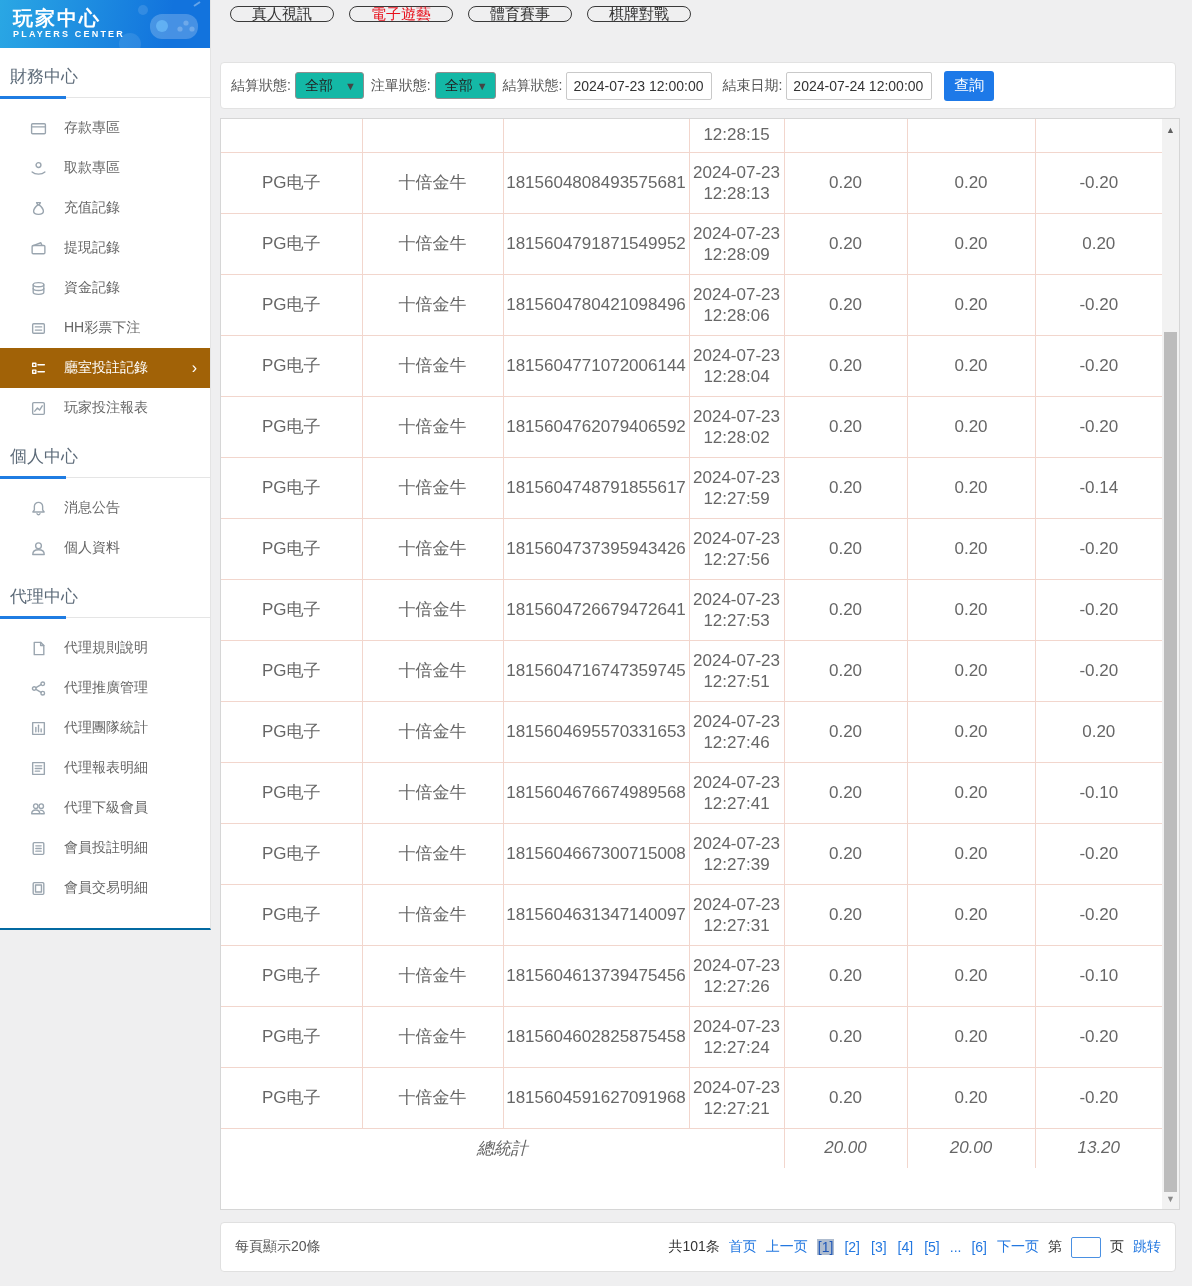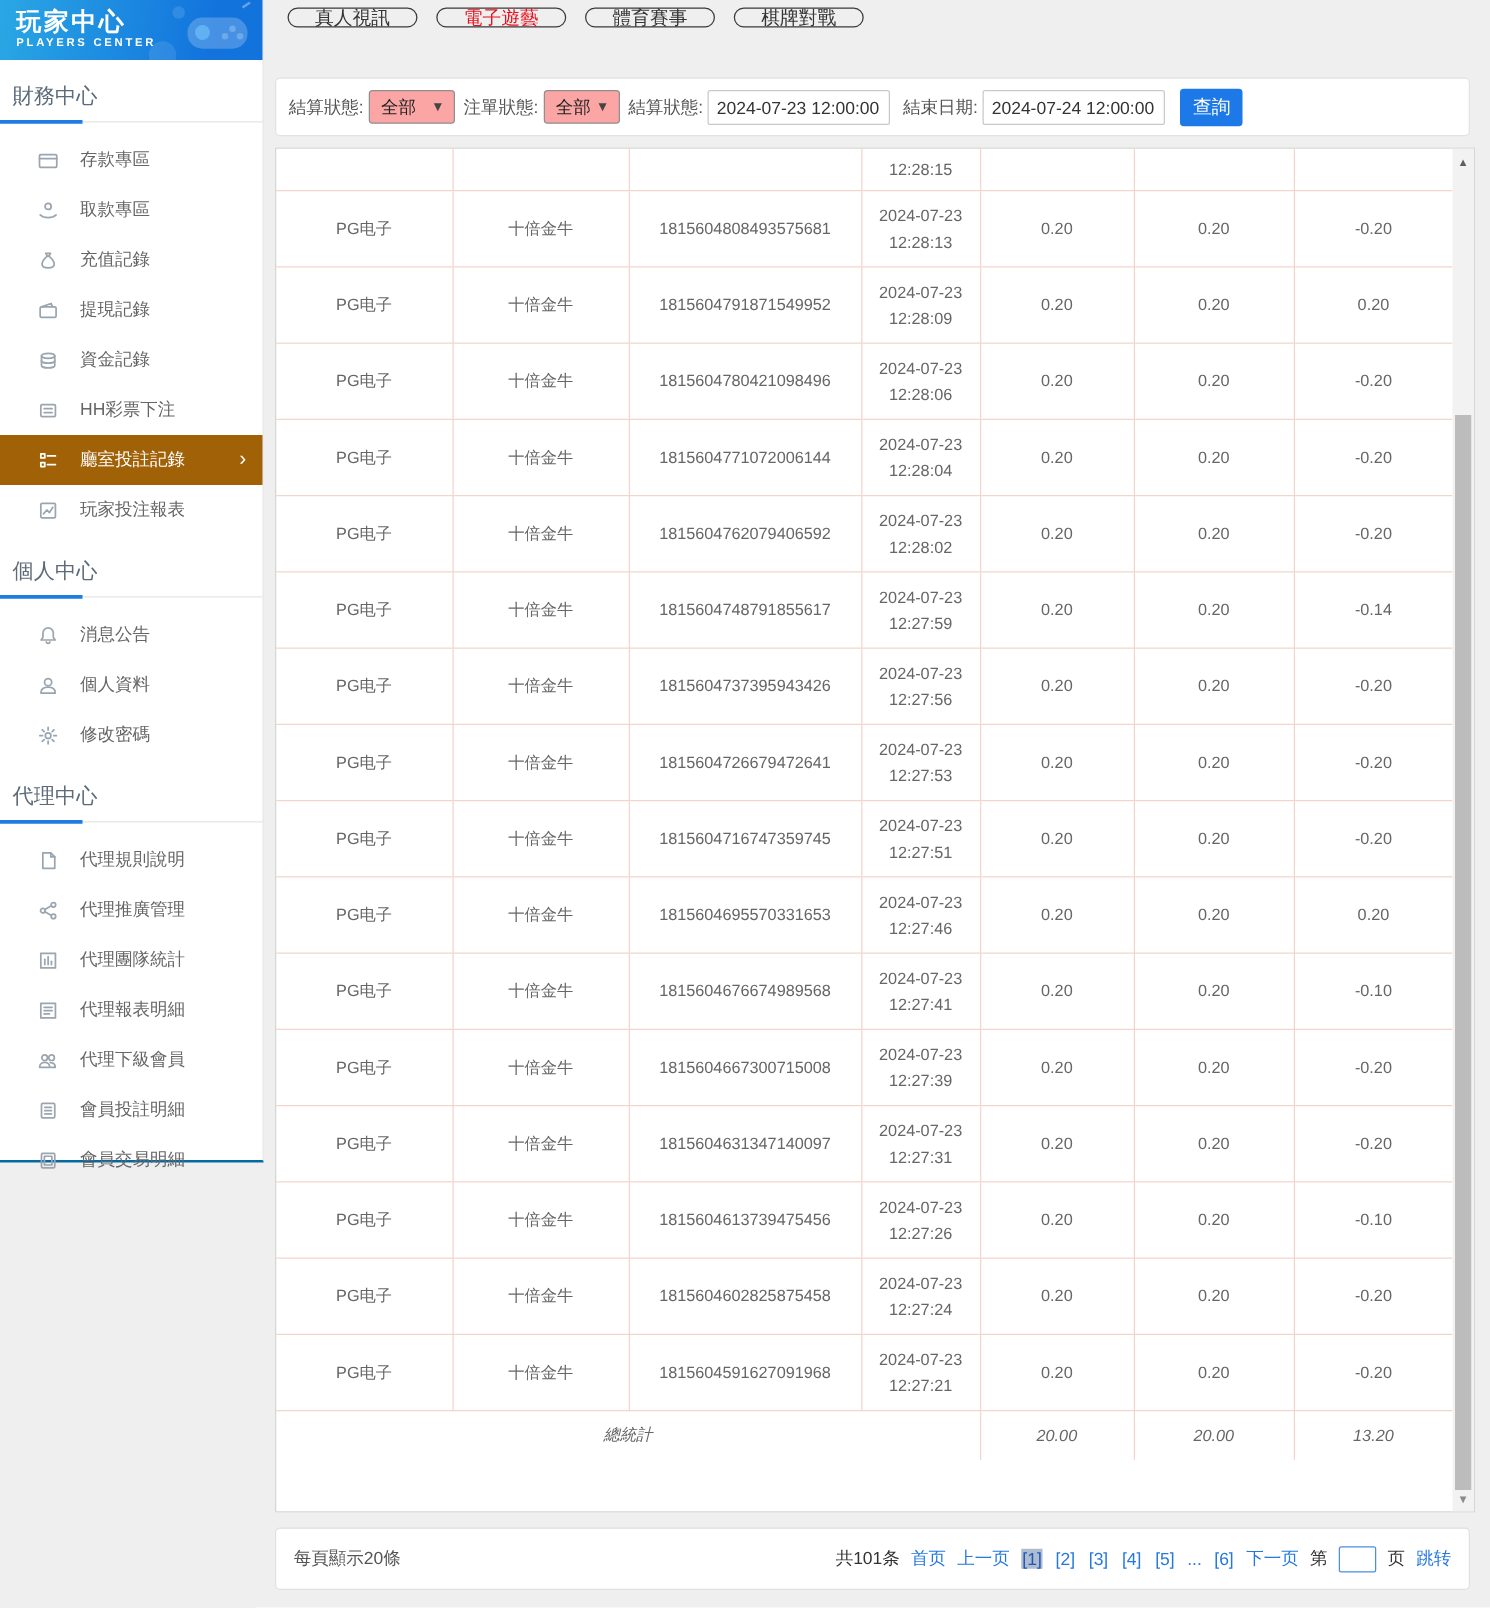--- a/index.html
+++ b/index.html
@@ -46,40 +46,40 @@
   }
   .tab-pill.active { color:#e8101c; }
   
   .filter-panel {
     position:absolute; left:220px; top:62px; width:956px; height:47px;
     background:#fff; border:1px solid #e2e2e2; border-radius:4px;
     display:flex; align-items:center; padding-left:10px; font-size:14px; color:#555;
   }
   .flabel { margin-right:4px; white-space:nowrap; }
   .fselect {
-    border:1px solid #8f8f8f; border-radius:3px; height:27px; background:#fca5a5;
+    border:1px solid #8f8f8f; border-radius:3px; height:27px; background:#14b8a6;
     display:inline-flex; align-items:center; padding:0 7px 0 9px; color:#222;
     margin-right:7px; cursor:pointer;
   }
   .fselect .caret { margin-left:12px; font-size:11px; color:#444; }
   .fselect.small .caret { margin-left:4px; }
   .dinput {
     border:1px solid #c9c9c9; border-radius:2px; height:28px; width:146px;
     padding:0 6px; font-size:14px; color:#333; font-family:inherit; margin-right:10px;
   }
   .search-btn {
     width:50px; height:30px; background:#1d79e8; color:#fff; border:none; border-radius:3px;
     font-size:15px; cursor:pointer; font-family:inherit; margin-left:2px;
   }
   
   .table-panel {
     position:absolute; left:220px; top:118px; width:960px; height:1092px;
     background:#fff; border:1px solid #d6d6d6;
   }
-  table.grid { border-collapse:collapse; table-layout:fixed; width:941px; font-size:13px; color:#666; }
+  table.grid { border-collapse:collapse; table-layout:fixed; width:941px; font-size:17px; color:#666; }
   table.grid td { border:1px solid #f2d6cd; text-align:center; padding:0; overflow:hidden; }
   table.grid tr > td:first-child { border-left:none; }
   table.grid tr > td:last-child { border-right:none; }
   table.grid tr:first-child > td { border-top:none; }
   table.grid tr:last-child > td { border-bottom:none;font-style:italic; }
   tr.partial-row td { height:33px; vertical-align:middle; }
   tr.data-row td { height:61px; }
   tr.data-row .dt { line-height:21px; }
   tr.summary-row td { height:40px; }
   
@@ -219,29 +219,20 @@
           <span>消息公告</span>
         </li>
         <li class="menu-item">
           <span class="mi">
             <svg viewBox="0 0 16 16" fill="none" stroke="currentColor" stroke-width="1.3" stroke-linecap="round" stroke-linejoin="round">
               <circle cx="8" cy="5.4" r="2.7"></circle>
               <path d="M2.6 13.6c0-3 2.4-4.4 5.4-4.4s5.4 1.4 5.4 4.4z"></path>
             </svg>
           </span>
           <span>個人資料</span>
-        </li>
-        <li class="menu-item">
-          <span class="mi">
-            <svg viewBox="0 0 16 16" fill="none" stroke="currentColor" stroke-width="1.3" stroke-linecap="round" stroke-linejoin="round">
-              <circle cx="8" cy="8" r="2.1"></circle>
-              <path d="M8 1.8v2M8 12.2v2M1.8 8h2M12.2 8h2M3.6 3.6l1.4 1.4M11 11l1.4 1.4M12.4 3.6L11 5M5 11l-1.4 1.4"></path>
-            </svg>
-          </span>
-          <span>修改密碼</span>
         </li>
       </ul>
       <div class="section-title">代理中心</div>
       <div class="section-rule"></div>
       <ul class="menu">
         <li class="menu-item">
           <span class="mi">
             <svg viewBox="0 0 16 16" fill="none" stroke="currentColor" stroke-width="1.3" stroke-linecap="round" stroke-linejoin="round">
               <path d="M4 2.2h6l3 3v8.6H4z"></path>
               <path d="M10 2.2v3h3"></path>

